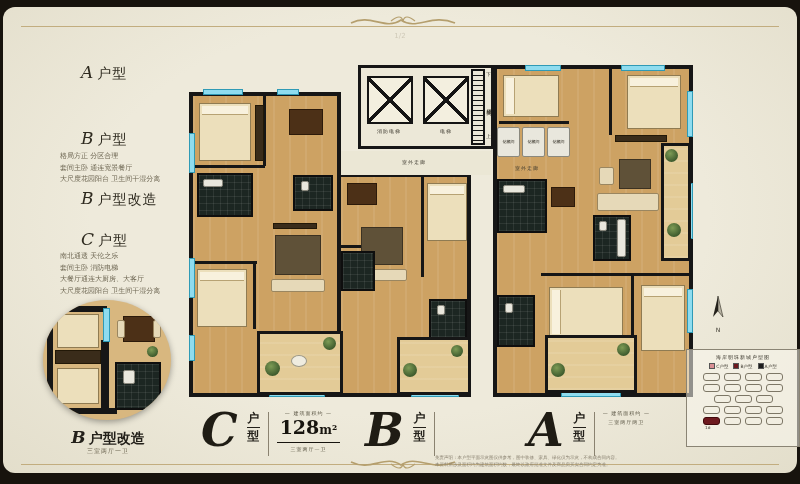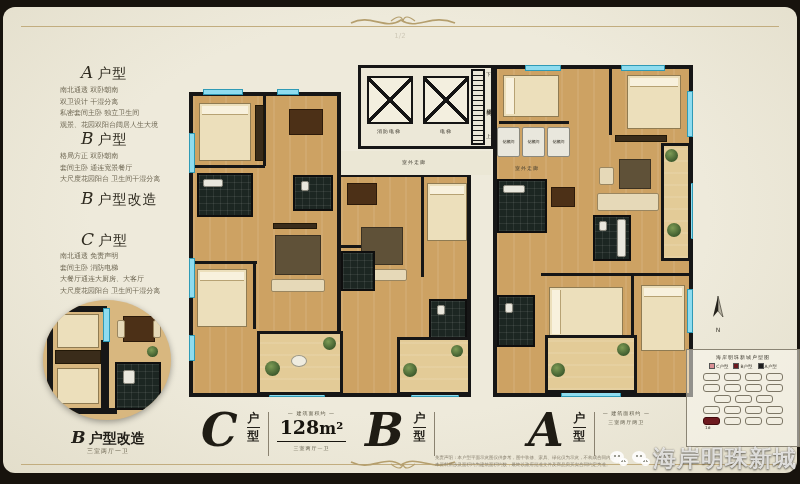--- a/index.html
+++ b/index.html
@@ -69,21 +69,21 @@
   .cletter{font-family:"DejaVu Serif",serif;font-style:italic;font-weight:600;
            font-size:46px;line-height:52px;color:#1f1c14;}
   .hux{display:flex;flex-direction:column;align-items:center;margin:8px 0 0 9px;
        font-size:12px;line-height:13px;color:#23201a;font-family:"DejaVu Serif",serif;font-weight:bold;}
   .huxline{width:13px;height:1px;background:#23201a;margin:2px 0;}
   .vrule{width:1px;height:44px;background:#8a8270;margin:8px 0 0 8px;}
   .ainfo{margin:6px 0 0 8px;text-align:center;}
   .alabel{font-size:5px;color:#55503f;letter-spacing:1px;}
   .area{font-family:"DejaVu Serif",serif;font-weight:bold;font-size:19px;line-height:22px;
         color:#17140e;border-bottom:1px solid #17140e;padding:0 3px 1px;}
-  .area .u{font-size:16px;}
+  .area .u{font-size:12px;}
   .rooms{font-size:5px;color:#55503f;margin-top:3px;letter-spacing:1px;}
 
   
   .compass{position:absolute;left:701px;top:288px;width:28px;text-align:center;}
   .compass .n{font-size:6px;color:#3a362c;margin-top:1px;}
   .legend{position:absolute;left:683px;top:342px;width:112px;height:96px;
           border:1px solid #8a8474;background:rgba(250,248,238,.55);}
   .legend-title{font-size:5px;color:#3a362c;text-align:center;margin-top:4px;letter-spacing:1px;}
   .legend-row{display:flex;justify-content:center;gap:5px;margin-top:3px;font-size:4.5px;color:#3a362c;}
   .legend-row .it{display:flex;align-items:center;gap:1px;}
@@ -124,45 +124,39 @@
       <path d="M46 11 q10 -8 12 0 q2 -8 12 0" stroke="#b59f6e" fill="none" stroke-width="1.2"></path>
     </svg>
     <svg class="flourish fl-bot" viewBox="0 0 116 22">
       <path d="M6 9 C26 19,40 1,56 12 C72 1,86 19,110 9" stroke="#b59f6e" fill="none" stroke-width="1.6"></path>
       <path d="M46 11 q10 8 12 0 q2 8 12 0" stroke="#b59f6e" fill="none" stroke-width="1.2"></path>
     </svg>
 
     <div class="sec-h" style="top:55px">
       <span class="sl">A</span><span>户型</span>
     </div>
-    <div class="sec-lines" style="top:78px">
-      <div>南北通透 双卧朝南</div>
-      <div>双卫设计 干湿分离</div>
-      <div>私密套间主卧 独立卫生间</div>
-      <div>观景、花园双阳台阔居人生大境</div>
-    </div>
 
     <div class="sec-h" style="top:121px">
       <span class="sl">B</span><span>户型</span>
     </div>
     <div class="sec-lines" style="top:144px">
-      <div>格局方正 双卧朝南</div>
+      <div>格局方正 分区合理</div>
       <div>套间主卧 通连宽景餐厅</div>
       <div>大尺度花园阳台 卫生间干湿分离</div>
     </div>
 
     <div class="sec-h" style="top:181px">
       <span class="sl">B</span><span>户型改造</span>
     </div>
 
     <div class="sec-h" style="top:222px">
       <span class="sl">C</span><span>户型</span>
     </div>
     <div class="sec-lines" style="top:244px">
-      <div>南北通透 免责声明</div>
+      <div>南北通透 天伦之乐</div>
       <div>套间主卧 消防电梯</div>
       <div>大餐厅通连大厨房、大客厅</div>
       <div>大尺度花园阳台 卫生间干湿分离</div>
     </div>
 
     <div class="inset">
       <div class="wall" style="left:4px;top:6px;width:6px;height:106px"></div>
       <div class="wall" style="left:4px;top:6px;width:60px;height:6px"></div>
       <div class="wall" style="left:4px;top:108px;width:70px;height:6px"></div>
       <div class="wall" style="left:58px;top:40px;width:8px;height:74px"></div>
@@ -394,26 +388,15 @@
             <span class="bldg"></span>
           <span class="b1label">1#</span>
         </div>
       </div>
     </div>
 
     <div class="disc">
       <div>免责声明：本户型平面示意图仅供参考，图中装修、家具、绿化仅为示意，不构成合同内容。</div>
       <div>本资料所涉及面积均为建筑面积约数，最终以政府批准文件及商品房买卖合同约定为准。</div>
     </div>
-    <div class="wm">
-      <span class="wx">
-          <span class="b1"></span>
-          <span class="b2"></span>
-        </span>
-      <span class="wx">
-          <span class="b1"></span>
-          <span class="b2"></span>
-        </span>
-      <span class="wmtext">海岸明珠新城</span>
-    </div>
 
   </div>
 </div>
 
 </body></html>

